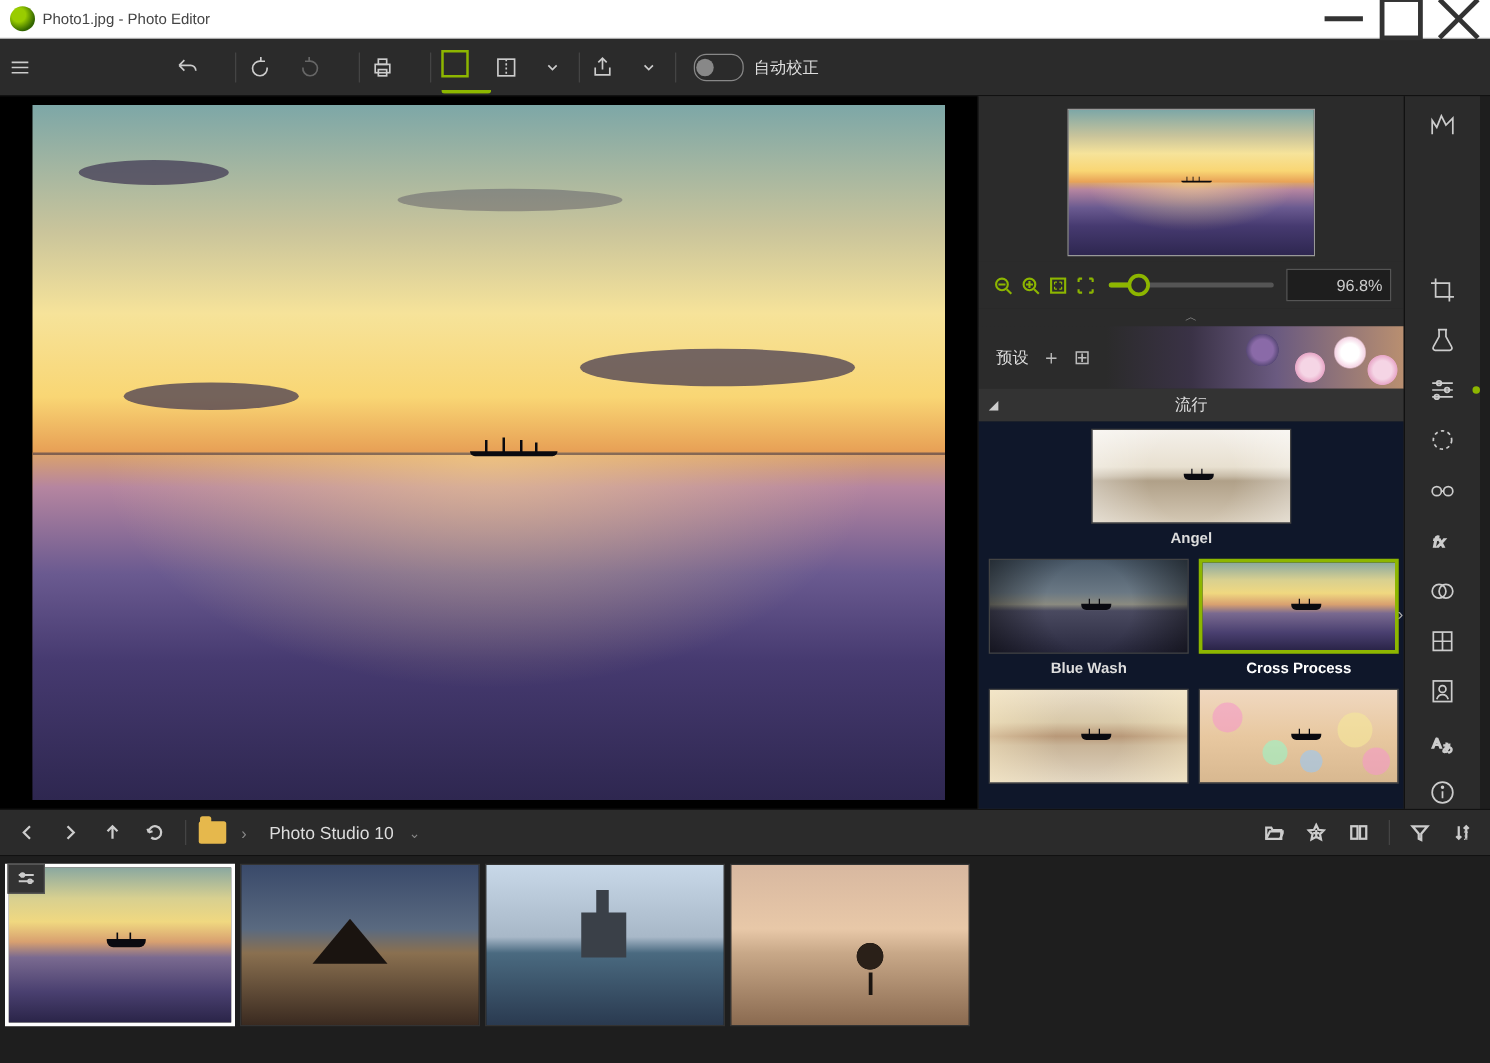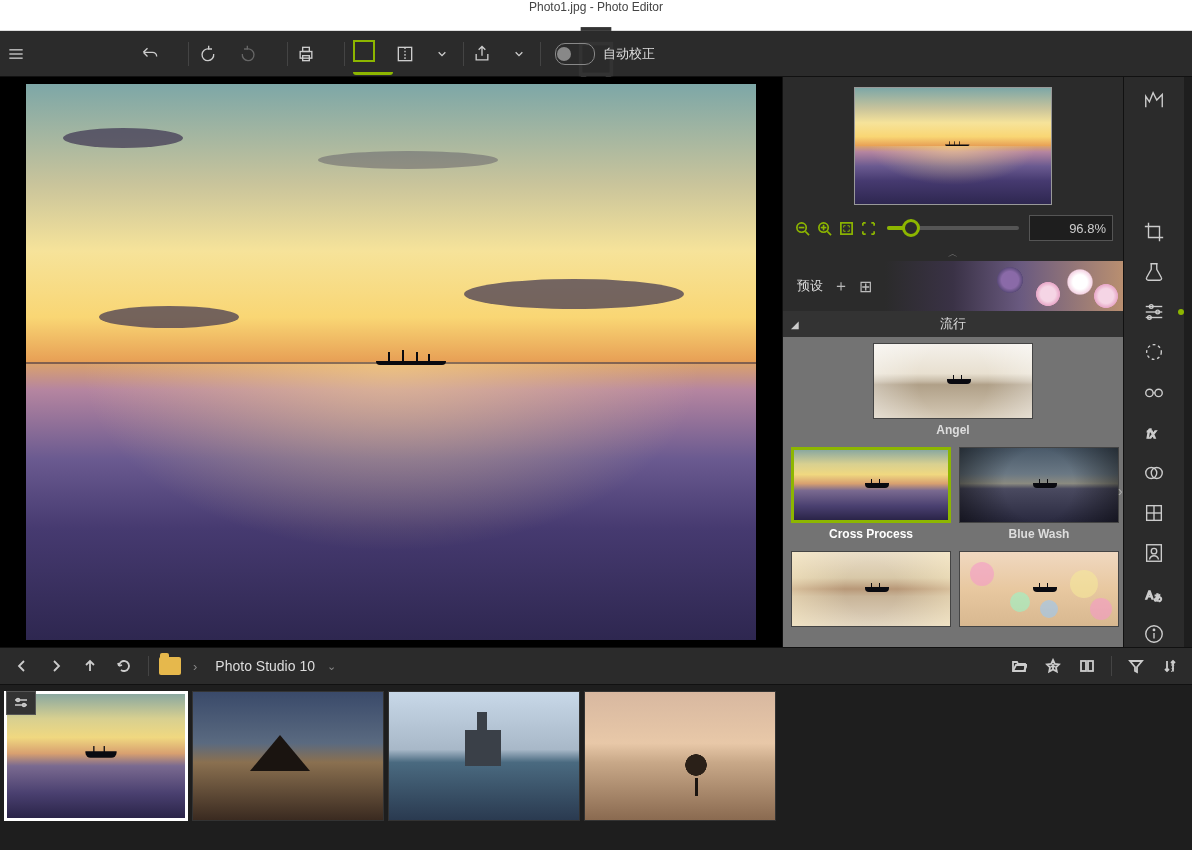--- a/index.html
+++ b/index.html
@@ -1,16 +1,16 @@
 <!DOCTYPE html>
 <html><head>
 <meta charset="utf-8">
 <style>
   html,body{margin:0;padding:0;width:1192px;height:850px;background:#1e1e1e;font-family:"Segoe UI","Microsoft YaHei",Arial,sans-serif;color:#ccc;overflow:hidden;font-size:13px;}
-  .titlebar{height:30px;background:#fff;color:#333;display:flex;align-items:center;padding:0 2px;border-bottom:1px solid #ddd;flex-direction:column;}
+  .titlebar{height:30px;background:#fff;color:#333;display:flex;align-items:center;padding:0 2px;border-bottom:1px solid #ddd;}
   .titlebar .logo{width:20px;height:20px;border-radius:50%;background:radial-gradient(circle at 35% 35%,#9c0 30%,#360 70%);margin:0 6px;}
   .titlebar .title{flex:0 0 auto;font-size:12px;color:#444;}
   .titlebar .spacer{flex:1;}
   .winbtn{width:46px;height:30px;display:flex;align-items:center;justify-content:center;color:#333;}
   .toolbar{height:45px;background:#2b2b2b;display:flex;align-items:center;padding:0 6px;border-bottom:1px solid #111;gap:2px;}
   .tbtn{width:40px;height:36px;display:flex;align-items:center;justify-content:space-between;color:#ccc;border-radius:3px;position:relative;}
   .tbtn svg{width:20px;height:20px;stroke:#ccc;fill:none;stroke-width:1.6;}
   .tbtn.disabled svg{stroke:#666;}
   .tsep{width:1px;height:24px;background:#444;margin:0 6px;}
   .tbtn.cropwrap{padding-bottom:3px;border-bottom:3px solid #8db600;}
@@ -44,21 +44,21 @@
   .zoomrow .slider .knob{position:absolute;left:18%;top:50%;transform:translate(-50%,-50%);width:12px;height:12px;border-radius:50%;background:#2b2b2b;border:3px solid #8db600;}
   .zoomrow .zval{width:70px;height:24px;border:1px solid #555;background:#1e1e1e;display:flex;align-items:center;justify-content:flex-end;padding:0 6px;font-size:13px;}
   .collapse-caret{height:14px;display:flex;align-items:center;justify-content:center;color:#888;font-size:10px;background:#2b2b2b;}
   .presetheader{height:50px;display:flex;align-items:center;padding:0 14px;gap:10px;position:relative;background:linear-gradient(to right,#2b2b2b 30%,#3a3246 50%,#6a5a80 70%,#b98f70 100%);}
   .presetheader .label{color:#ddd;}
   .presetheader .hicon{color:#bbb;font-size:16px;}
   .presetheader .flowers{position:absolute;right:0;top:0;bottom:0;width:150px;pointer-events:none;}
   .presetheader .flowers .petal{position:absolute;border-radius:50%;}
   .catheader{height:26px;background:#333;display:flex;align-items:center;justify-content:center;color:#ddd;font-size:13px;position:relative;}
   .catheader .tri{position:absolute;left:8px;color:#ccc;font-size:10px;}
-  .presetgrid{flex:1;overflow:hidden;padding:6px 8px 0 8px;background:#737373;}
+  .presetgrid{flex:1;overflow:hidden;padding:6px 8px 0 8px;background:#0f172a;}
   .presrow{display:flex;gap:8px;margin-bottom:4px;}
   .prescell{flex:1;display:flex;flex-direction:column;align-items:center;}
   .prescell .pthumb{width:158px;height:74px;border:1px solid #444;position:relative;overflow:hidden;}
   .prescell.selected .pthumb{border:3px solid #8db600;width:154px;height:70px;}
   .prescell .plabel{font-size:12px;color:#ddd;margin:4px 0 6px 0;font-weight:600;}
   .prescell.selected .plabel{color:#fff;}
   .presetfooter{height:36px;background:#2b2b2b;border-top:1px solid #404040;display:flex;align-items:center;padding:0 14px;gap:26px;}
   .presetfooter .fbtn{display:flex;align-items:center;gap:6px;color:#ddd;font-size:13px;}
   .presetfooter .fbtn svg{width:16px;height:16px;stroke:#ddd;fill:none;stroke-width:1.6;}
   .browsebar{height:36px;background:#2b2b2b;border-top:1px solid #111;border-bottom:1px solid #111;display:flex;align-items:center;padding:0 8px;gap:6px;}
@@ -285,31 +285,31 @@
     <div class="presetgrid">
       <div class="presrow">
         <div class="prescell">
           <div class="pthumb f-angel">
               <div class="boat-sm"></div>
             </div>
           <div class="plabel">Angel</div>
         </div>
       </div>
       <div class="presrow">
+        <div class="prescell">
+          <div class="pthumb f-bluewash">
+              <div class="boat-sm"></div>
+            </div>
+          <div class="plabel">Blue Wash</div>
+        </div>
         <div class="prescell selected">
           <div class="pthumb f-cross">
               <div class="boat-sm"></div>
             </div>
           <div class="plabel">Cross Process</div>
-        </div>
-        <div class="prescell">
-          <div class="pthumb f-bluewash">
-              <div class="boat-sm"></div>
-            </div>
-          <div class="plabel">Blue Wash</div>
         </div>
       </div>
       <div class="presrow">
         <div class="prescell">
           <div class="pthumb f-flavour">
               <div class="boat-sm"></div>
             </div>
 
         </div>
         <div class="prescell">

